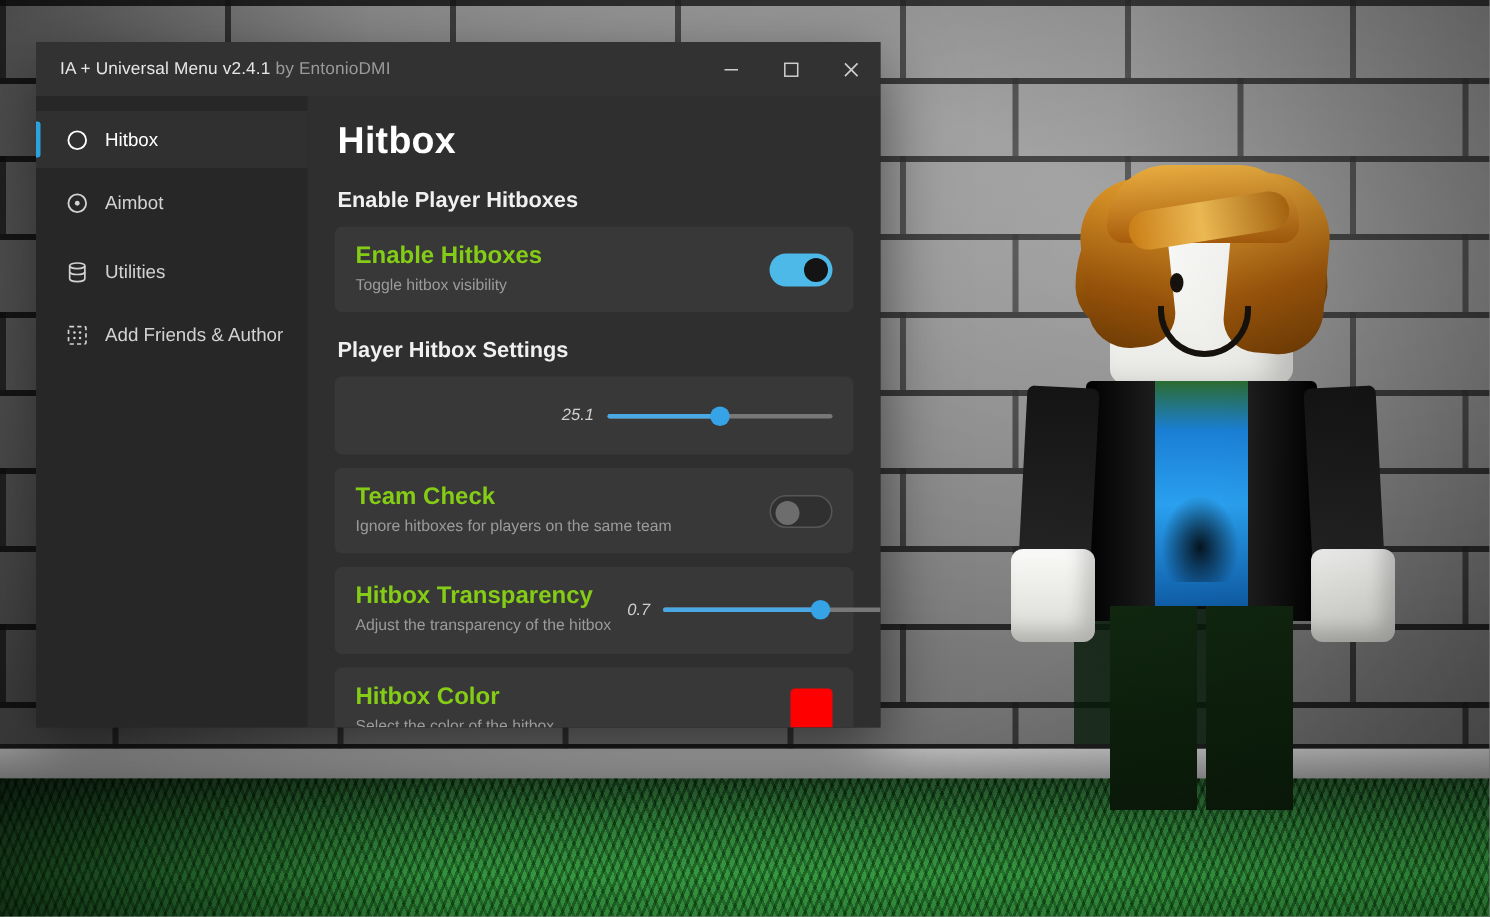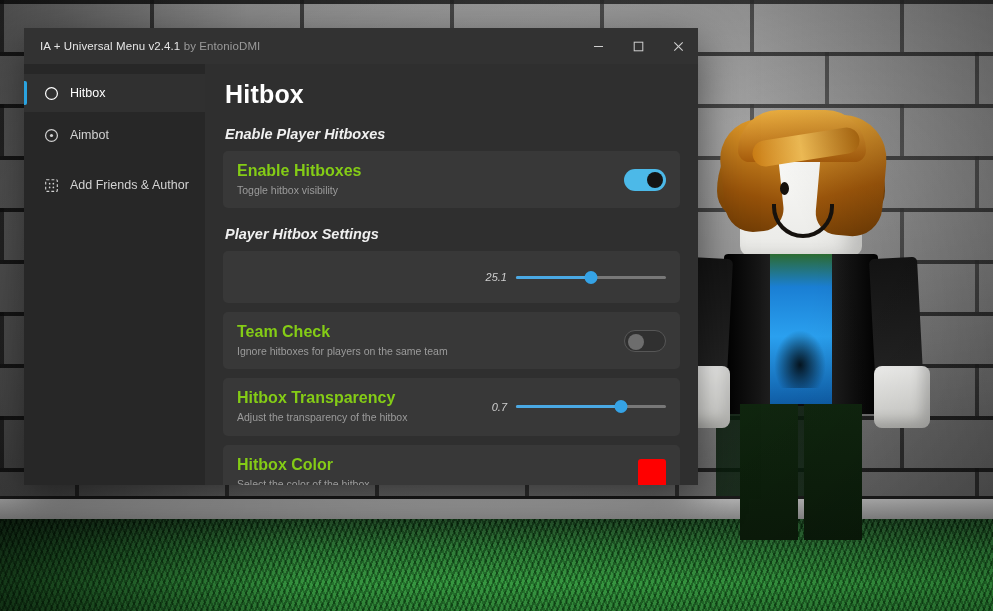--- a/index.html
+++ b/index.html
@@ -152,21 +152,21 @@
   .scene-vignette {
     position: absolute; inset: 0;
     background: radial-gradient(ellipse at 50% 45%, rgba(0,0,0,0) 45%, rgba(0,0,0,0.30) 100%);
     pointer-events: none;
   }
 
   
   #app-window {
     position: absolute;
     left: 24px; top: 28px;
-    width: 674px; height: 457px;
+    width: 563px; height: 457px;
     background: #2b2b2b;
     box-shadow: 0 14px 42px rgba(0,0,0,0.55);
     display: flex;
     flex-direction: column;
     overflow: hidden;
   }
 
   
   #title-bar {
     height: 36px;
@@ -244,21 +244,20 @@
     font-weight: bold;
     color: #ffffff;
     margin: 2px 0 16px 2px;
     letter-spacing: 0.2px;
   }
   .section-heading {
     font-size: 14.5px;
     font-weight: bold;
     color: #f0f0f0;
     margin: 17px 0 9px 2px;
-    font-style: italic;
   }
   .section-heading.second { margin-top: 18px; }
 
   .card {
     background: #383838;
     border-radius: 5px;
     padding: 11px 14px;
     margin-bottom: 9px;
     display: flex;
     align-items: center;
@@ -403,20 +402,30 @@
             <circle cx="8" cy="8" r="6.3" fill="none" stroke="currentColor" stroke-width="1.3"></circle>
             <circle cx="8" cy="8" r="1.7" fill="currentColor"></circle>
           </svg>
         </span>
         <span class="nav-label">Aimbot</span>
       </div>
       <div class="nav-gap"></div>
 
       <div class="nav-gap"></div>
 
+      <div class="nav-item">
+        <span class="nav-icon">
+          <svg width="15" height="15" viewBox="0 0 16 16">
+            <ellipse cx="8" cy="3.4" rx="5.4" ry="2" fill="none" stroke="currentColor" stroke-width="1.2"></ellipse>
+            <path d="M2.6 3.4 v9.2 c0 1.1 2.4 2 5.4 2 s5.4 -0.9 5.4 -2 V3.4" fill="none" stroke="currentColor" stroke-width="1.2"></path>
+            <path d="M2.6 7.6 c0 1.1 2.4 2 5.4 2 s5.4 -0.9 5.4 -2" fill="none" stroke="currentColor" stroke-width="1.2"></path>
+          </svg>
+        </span>
+        <span class="nav-label">Utilities</span>
+      </div>
       <div class="nav-gap"></div>
 
       <div class="nav-item">
         <span class="nav-icon">
           <svg width="15" height="15" viewBox="0 0 16 16">
             <rect x="1.8" y="1.8" width="12.4" height="12.4" rx="1" fill="none" stroke="currentColor" stroke-width="1.2" stroke-dasharray="3 2.2"></rect>
             <circle cx="6" cy="6" r="0.9" fill="currentColor"></circle>
             <circle cx="10" cy="6" r="0.9" fill="currentColor"></circle>
             <circle cx="6" cy="10" r="0.9" fill="currentColor"></circle>
             <circle cx="10" cy="10" r="0.9" fill="currentColor"></circle>

